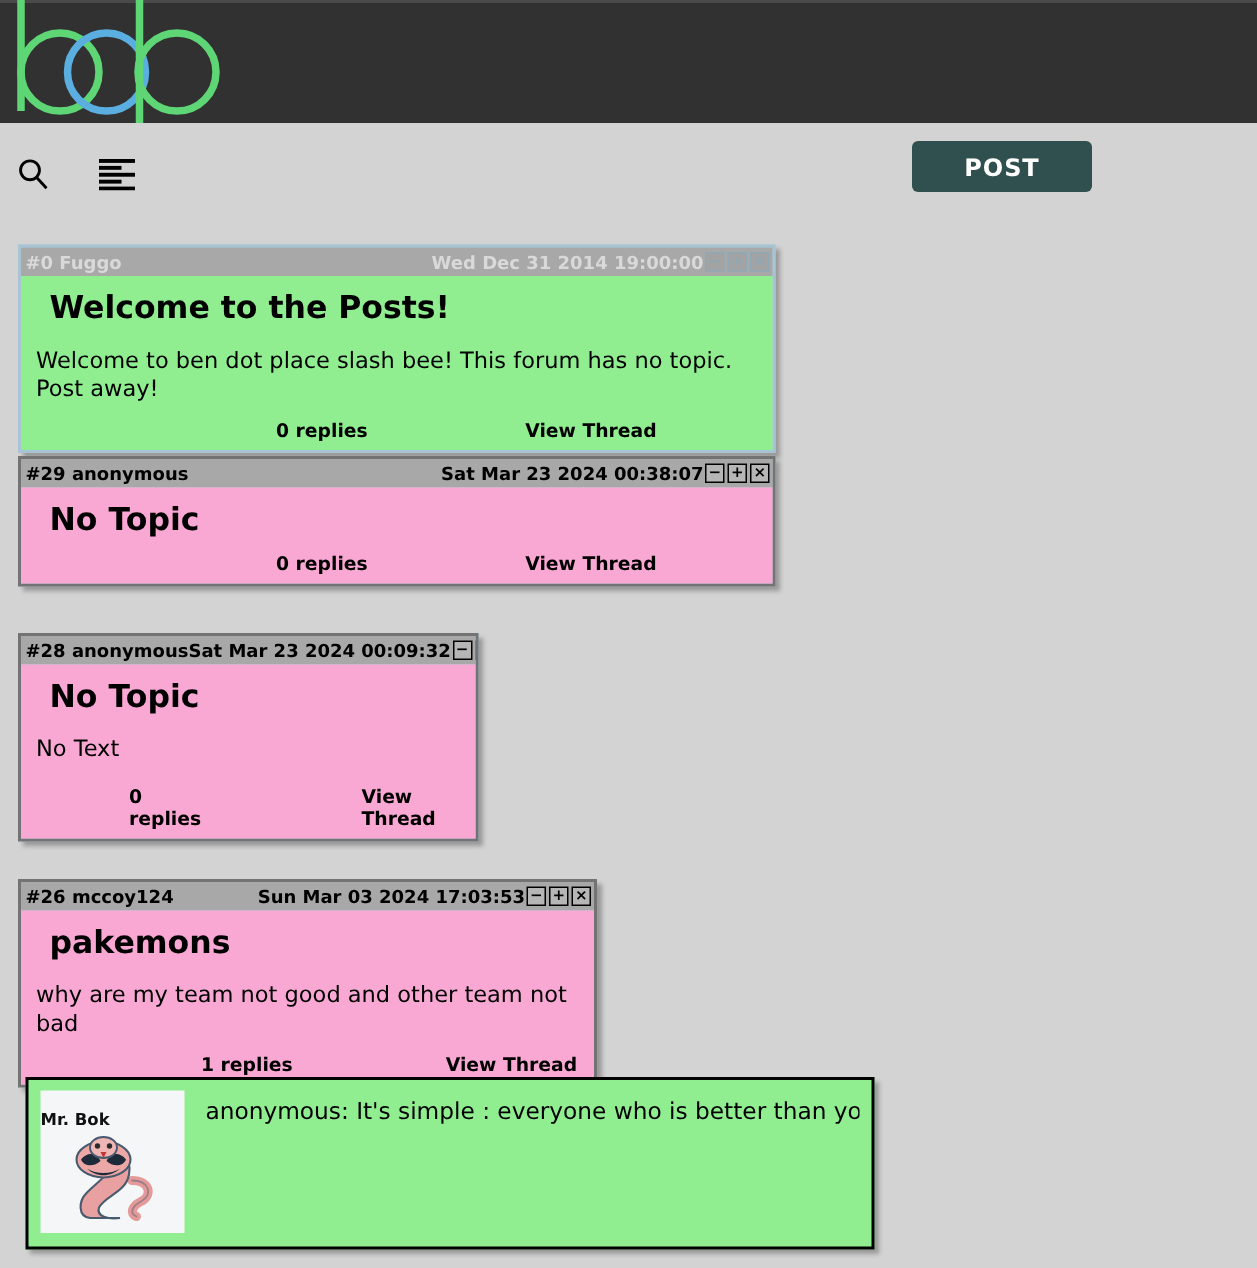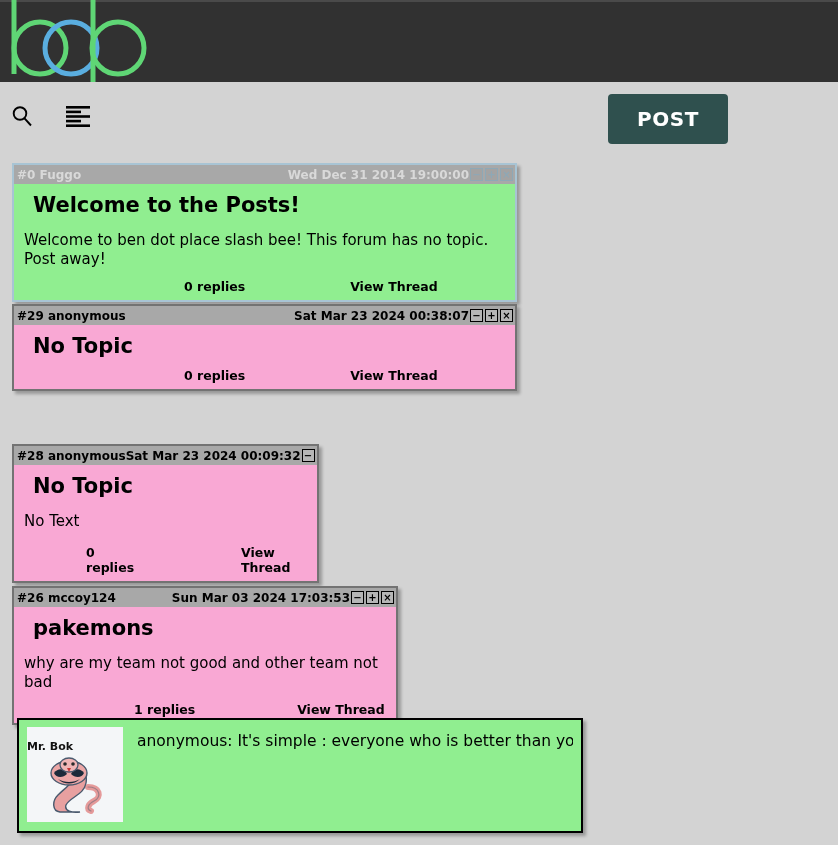--- a/index.html
+++ b/index.html
@@ -36,28 +36,28 @@
     display: block;
     cursor: pointer;
     background: none; border: none; padding: 0;
   }
   #search-icon-btn { left: 10px; top: 104px; width: 24px; height: 24px; }
   #menu-icon-btn   { left: 66px; top: 105px; width: 26px; height: 22px; }
 
   #post-button {
     position: absolute;
     left: 608px; top: 94px;
-    width: 120px; height: 50px;
+    width: 120px; height: 34px;
     background: #2f504e;
     color: #ffffff;
     border: none;
     border-radius: 4px;
     font-family: "DejaVu Sans", sans-serif;
     font-weight: bold;
-    font-size: 20px;
+    font-size: 16px;
     letter-spacing: 0.6px;
     cursor: pointer;
   }
 
   
   .win {
     position: absolute;
     border: 2px solid #737373;
     box-shadow: 3px 3px 3px rgba(0,0,0,0.28);
     background: #add8e6;
@@ -246,21 +246,21 @@
   </div>
   <div class="win-body blue">
     <div class="post-title">No Topic</div>
     <div class="post-footer">
       <span class="replies">0 replies</span>
       <span class="view-thread">View Thread</span>
     </div>
   </div>
 </div>
 
-<div class="win" style="left:12px; top:444px; width:307px;">
+<div class="win" style="left:12px; top:422px; width:307px;">
   <div class="titlebar">
     <span class="tb-left">#28 anonymous</span>
     <span class="tb-spacer"></span>
     <span class="tb-date">Sat Mar 23 2024 00:09:32</span>
     <span class="tb-btns">
       <span class="tb-btn">−</span>
       <span class="tb-btn">+</span>
 
     </span>
   </div>

